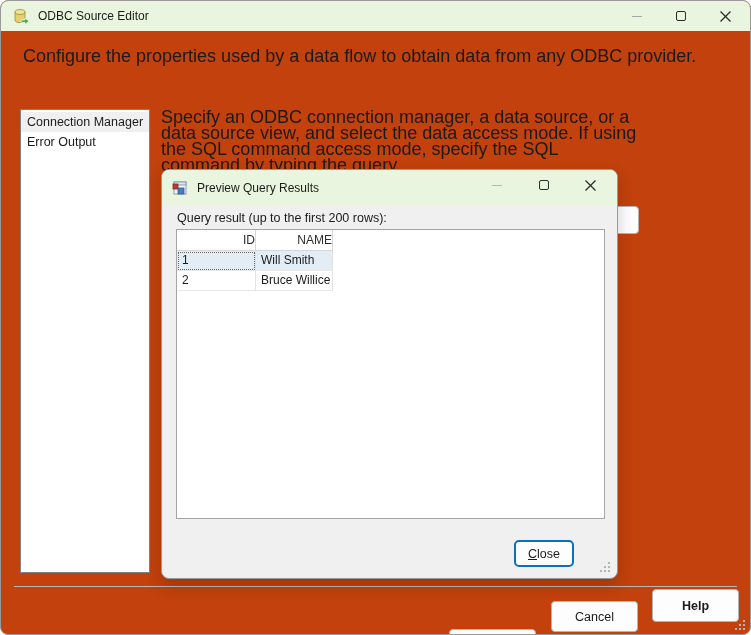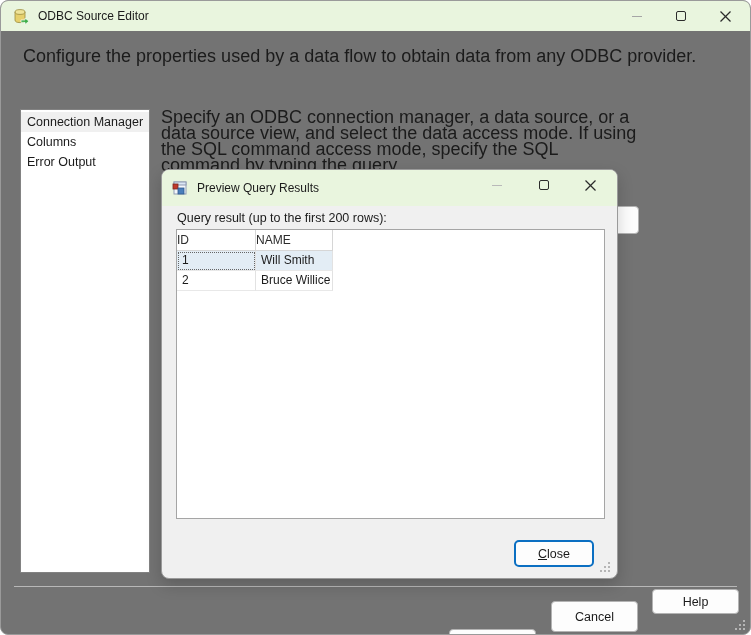--- a/index.html
+++ b/index.html
@@ -2,21 +2,21 @@
 <html><head>
 <meta charset="utf-8">
 <style>
   * { margin:0; padding:0; box-sizing:border-box; }
   html,body { background:#ffffff; font-family:"Liberation Sans", sans-serif; }
   .stage { position:relative; width:751px; height:635px; overflow:hidden; }
 
   
   .main-window {
     position:absolute; inset:0;
-    background:#737373;
+    background:#c2410c;
     border:1px solid #9a9a9a;
     border-radius:8px;
     overflow:hidden;
   }
   .titlebar {
     position:absolute; left:0; top:0; right:0; height:30px;
     background:#e9f5de;
     display:flex; align-items:center;
   }
   .titlebar .app-icon { margin-left:11px; width:17px; height:17px; flex:0 0 auto; }
@@ -57,51 +57,51 @@
   .preview .titlebar { height:36px; background:#e9f5de; }
   .preview .titlebar .app-icon { margin-left:10px; width:16px; height:16px; }
   .result-label { position:absolute; left:15px; top:41px; font-size:12.5px; color:#1b1b1b; }
 
   .grid {
     position:absolute; left:14px; top:59px; width:429px; height:290px;
     background:#ffffff; border:1px solid #a5a5a5; overflow:hidden;
   }
   .grid-header { display:flex; height:21px; }
   .grid-header .hcell {
-    font-size:12px; color:#2b2b2b; text-align:left; line-height:20px;
+    font-size:12px; color:#2b2b2b; text-align:right; line-height:20px;
     border-right:1px solid #d6d6d6; border-bottom:1px solid #d6d6d6; background:#ffffff;
   }
   .col-id { width:79px; } .col-name { width:77px; }
   .grid-row { display:flex; height:20px; }
   .grid-row .cell {
     font-size:12px; color:#1b1b1b; line-height:19px; padding-left:5px;
     border-right:1px solid #e2e2e2; border-bottom:1px solid #e8e8e8; background:#ffffff;
     white-space:nowrap; overflow:hidden;
   }
   .grid-row.selected .cell { background:#e3edf5; }
   .grid-row.selected .cell.focus-cell { outline:1px dotted #666; outline-offset:-2px; }
 
   .btn {
     position:absolute; background:#fdfdfd; border:1px solid #b3b3b3; border-radius:4px;
     font-size:12.5px; color:#1b1b1b; text-align:center; font-family:"Liberation Sans", sans-serif;
     display:flex; align-items:center; justify-content:center; cursor:default;
   }
-  .close-btn { left:352px; top:370px; width:80px; height:27px; border:2px solid #0b6fc2; border-radius:5px; }
+  .close-btn { left:352px; top:370px; width:60px; height:27px; border:2px solid #0b6fc2; border-radius:5px; }
   .close-btn u { text-decoration:underline; }
 
   .grip { position:absolute; }
   .grip rect { fill:#b5b5b5; }
   .preview-grip { right:6px; bottom:5px; }
   .main-grip { right:4px; bottom:3px; }
 
   
   .separator { position:absolute; left:13px; right:13px; top:585px; height:0; border-top:1px solid #b8b8b8; }
   .ok-btn { left:448px; top:600px; width:87px; height:25px;margin-top:28px; }
   .cancel-btn { left:550px; top:600px; width:87px; height:31px; }
-  .help-btn { left:651px; top:588px; width:87px; height:25px; }
+  .help-btn { left:651px; top:588px; width:87px; height:33px;font-weight:bold; }
 </style>
 </head>
 <body>
 
 <div class="stage">
   <div class="main-window">
 
     <div class="titlebar">
       <svg class="app-icon" viewBox="0 0 17 17">
         <path d="M3 4 v8 a5 2.6 0 0 0 10 0 v-8 z" fill="#e6d06d" stroke="#9a8b3e" stroke-width="0.8"></path>
@@ -122,21 +122,20 @@
               <line x1="10.5" y1="0.5" x2="0.5" y2="10.5"></line>
             </svg>
         </div>
       </div>
     </div>
 
     <div class="description">Configure the properties used by a data flow to obtain data from any ODBC provider.</div>
 
     <div class="sidebar">
       <div class="sidebar-item selected">Connection Manager</div>
-      <div class="sidebar-item">Columns</div>
       <div class="sidebar-item">Error Output</div>
     </div>
 
     <div class="instructions">Specify an ODBC connection manager, a data source, or a data source view, and select the data access mode. If using the SQL command access mode, specify the SQL command by typing the query.</div>
 
     <div class="hidden-button"></div>
 
     <div class="preview">
       <div class="titlebar">
         <svg class="app-icon" viewBox="0 0 16 16">

